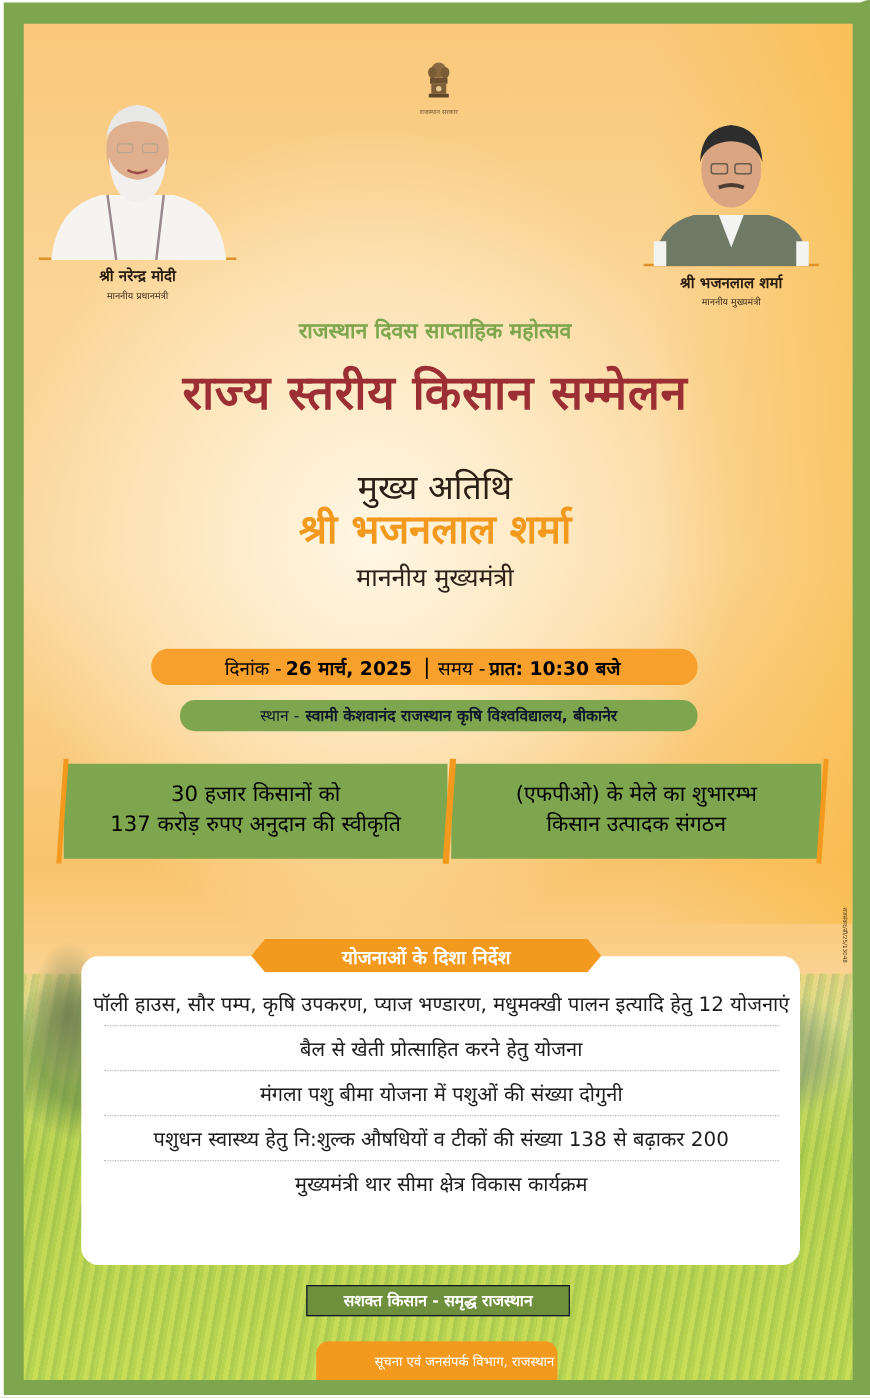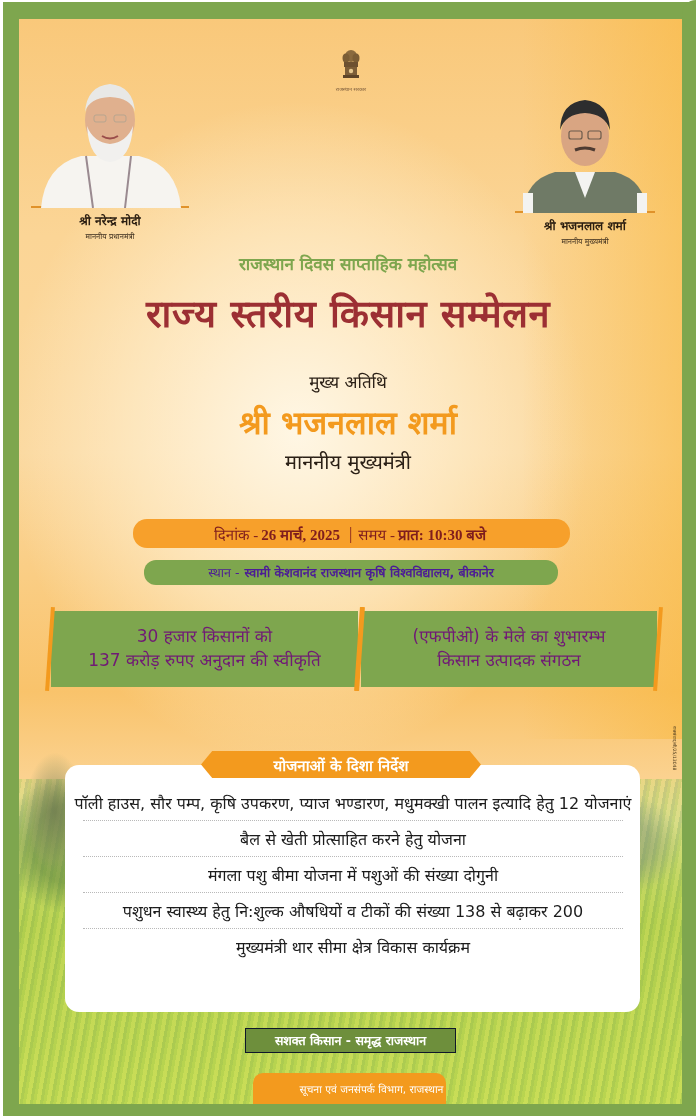--- a/index.html
+++ b/index.html
@@ -54,47 +54,47 @@
   .event-sub {
     position: absolute; left: 0; right: 0; top: 252px; text-align: center;
     font-size: 17px; font-weight: bold; color: #7ea64e;
   }
   .event-title {
     position: absolute; left: 0; right: 0; top: 286px; text-align: center;
     font-size: 38px; font-weight: bold; color: #9c2f33; letter-spacing: 0.5px;
   }
   .guest-label {
     position: absolute; left: 0; right: 0; top: 370px; text-align: center;
-    font-size: 17px; color: #2b2016;
+    font-size: 27px; color: #2b2016;
   }
   .guest-name {
     position: absolute; left: 0; right: 0; top: 400px; text-align: center;
     font-size: 32px; font-weight: bold; color: #f39a1e;
   }
   .guest-role {
     position: absolute; left: 0; right: 0; top: 448px; text-align: center;
     font-size: 20px; color: #2b2016;
   }
 
   .datebar {
-    position: absolute; left: 133px; top: 519px; width: 437px; height: 29px;
-    background: #f7a02b; border-radius: 14px; color: #7f1d1d;
-    display: flex; align-items: center; justify-content: center; font-size: 15px; white-space: nowrap; font-family: Liberation Serif, serif;
+    position: absolute; left: 121px; top: 519px; width: 437px; height: 29px;
+    background: #f7a02b; border-radius: 14px; color: #000000;
+    display: flex; align-items: center; justify-content: center; font-size: 15px; white-space: nowrap;
   }
   .datebar b { font-weight: bold; margin: 0 3px; }
   .datebar .sep { margin: 0 6px; font-size: 17px; }
   .venuebar {
     position: absolute; left: 144px; top: 560px; width: 414px; height: 25px;
-    background: #7ea64e; border-radius: 12px; color: #4c1d95;
+    background: #7ea64e; border-radius: 12px; color: #0f172a;
     display: flex; align-items: center; justify-content: center; font-size: 12.5px; white-space: nowrap;
   }
   .venuebar b { margin-left: 5px; font-weight: bold; }
 
   .banner {
-    position: absolute; top: 611px; height: 76px; background: #7ea64e; color: #701a75;
+    position: absolute; top: 611px; height: 76px; background: #7ea64e; color: #000000;
     display: flex; flex-direction: column; align-items: center; justify-content: center;
     font-size: 17px; line-height: 1.4; text-align: center;
   }
   .banner .pole {
     position: absolute; top: -4px; width: 4px; height: 84px; background: #f39a1e;
   }
   .banner .pole.l { left: -3px; transform: rotate(4deg); }
   .banner .pole.r { right: -3px; transform: rotate(4deg); }
   .banner-1 { left: 51px; width: 307px; }
   .banner-2 { left: 361px; width: 296px; }

